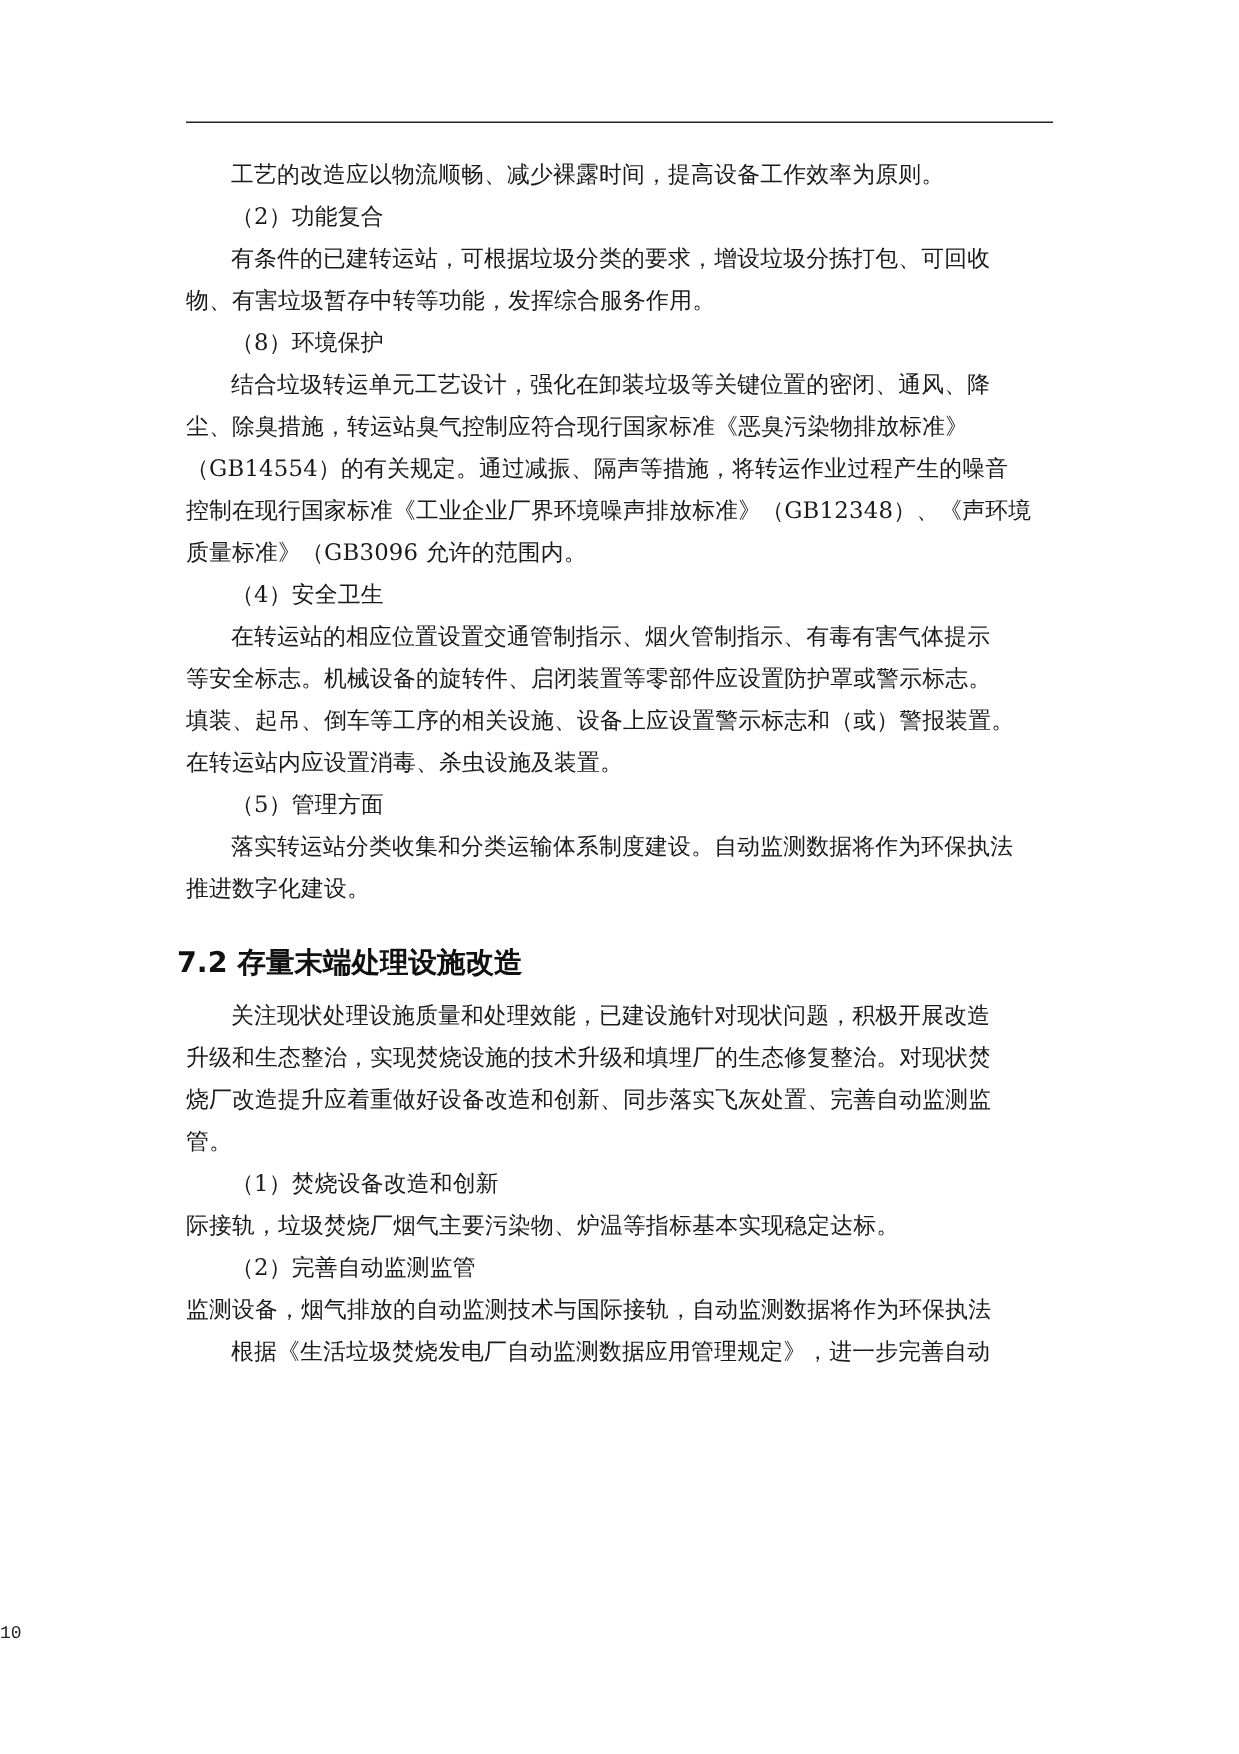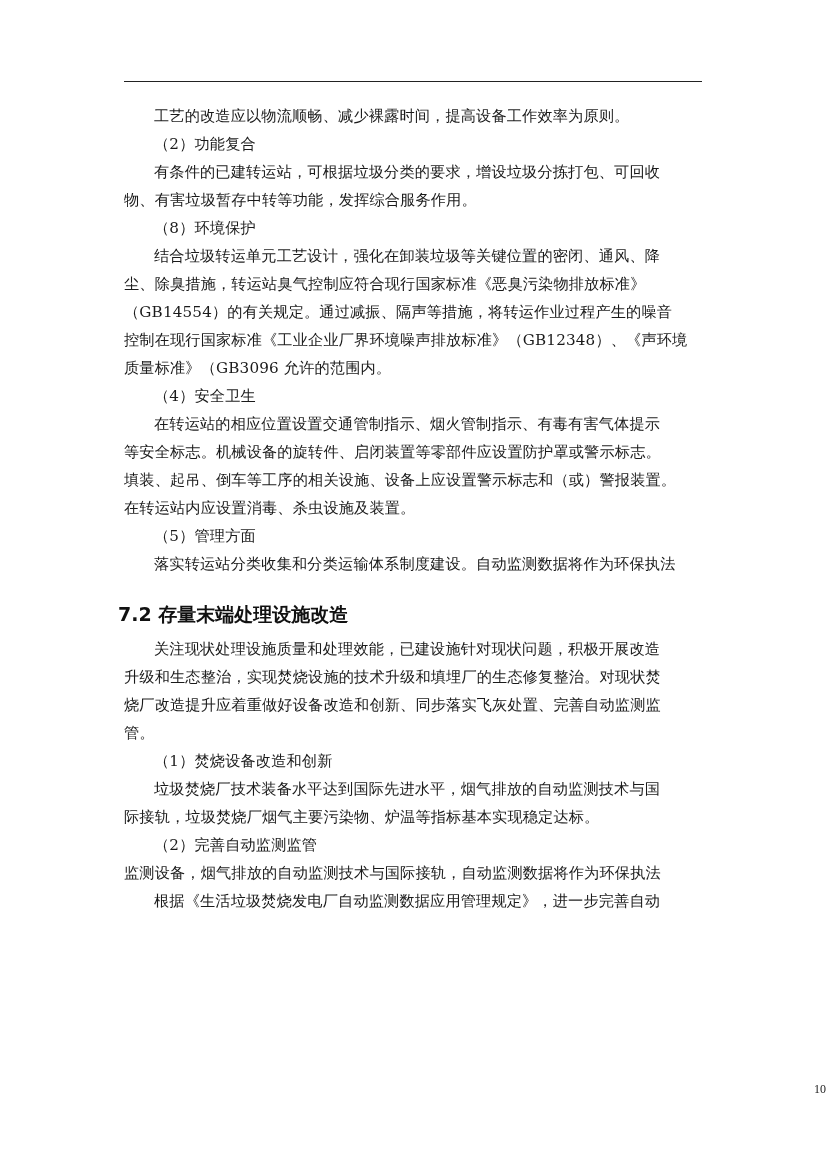--- a/index.html
+++ b/index.html
@@ -47,22 +47,22 @@
       line-height: 26px;
       margin: 23px 0 8px -6px;
       color: #111;
     }
     .line { display: block; }
     .page-number {
       position: absolute;
       top: 1082px;
       left: 0;
       width: 826px;
-      text-align: right;
-      font-family: Liberation Serif, serif;
+      text-align: left;
+      font-family: Liberation Mono, monospace;
       font-size: 12px;
       color: #222;
     }
   </style>
 </head>
 <body>
 
 <div class="header-rule"></div>
 
 <div class="content">
@@ -94,35 +94,35 @@
     <span class="line" style="text-indent:30px">在转运站的相应位置设置交通管制指示、烟火管制指示、有毒有害气体提示</span>
     <span class="line">等安全标志。机械设备的旋转件、启闭装置等零部件应设置防护罩或警示标志。</span>
     <span class="line">填装、起吊、倒车等工序的相关设施、设备上应设置警示标志和（或）警报装置。</span>
     <span class="line">在转运站内应设置消毒、杀虫设施及装置。</span>
   </p>
 
   <p class="p sub">（5）管理方面</p>
 
   <p class="p">
     <span class="line" style="text-indent:30px">落实转运站分类收集和分类运输体系制度建设。自动监测数据将作为环保执法</span>
+    <span class="line">推进数字化建设。</span>
   </p>
 
   <h2 class="heading">7.2 存量末端处理设施改造</h2>
 
   <p class="p">
     <span class="line" style="text-indent:30px">关注现状处理设施质量和处理效能，已建设施针对现状问题，积极开展改造</span>
     <span class="line">升级和生态整治，实现焚烧设施的技术升级和填埋厂的生态修复整治。对现状焚</span>
     <span class="line">烧厂改造提升应着重做好设备改造和创新、同步落实飞灰处置、完善自动监测监</span>
     <span class="line">管。</span>
   </p>
 
   <p class="p sub">（1）焚烧设备改造和创新</p>
 
   <p class="p">
-    <span class="line" style="text-indent:30px">垃圾焚烧厂技术装备水平达到国际先进水平，烟气排放的自动监测技术与国</span>
     <span class="line">际接轨，垃圾焚烧厂烟气主要污染物、炉温等指标基本实现稳定达标。</span>
   </p>
 
   <p class="p sub">（2）完善自动监测监管</p>
 
   <p class="p">
     <span class="line">监测设备，烟气排放的自动监测技术与国际接轨，自动监测数据将作为环保执法</span>
     <span class="line" style="text-indent:30px">根据《生活垃圾焚烧发电厂自动监测数据应用管理规定》，进一步完善自动</span>
   </p>
 </div>

